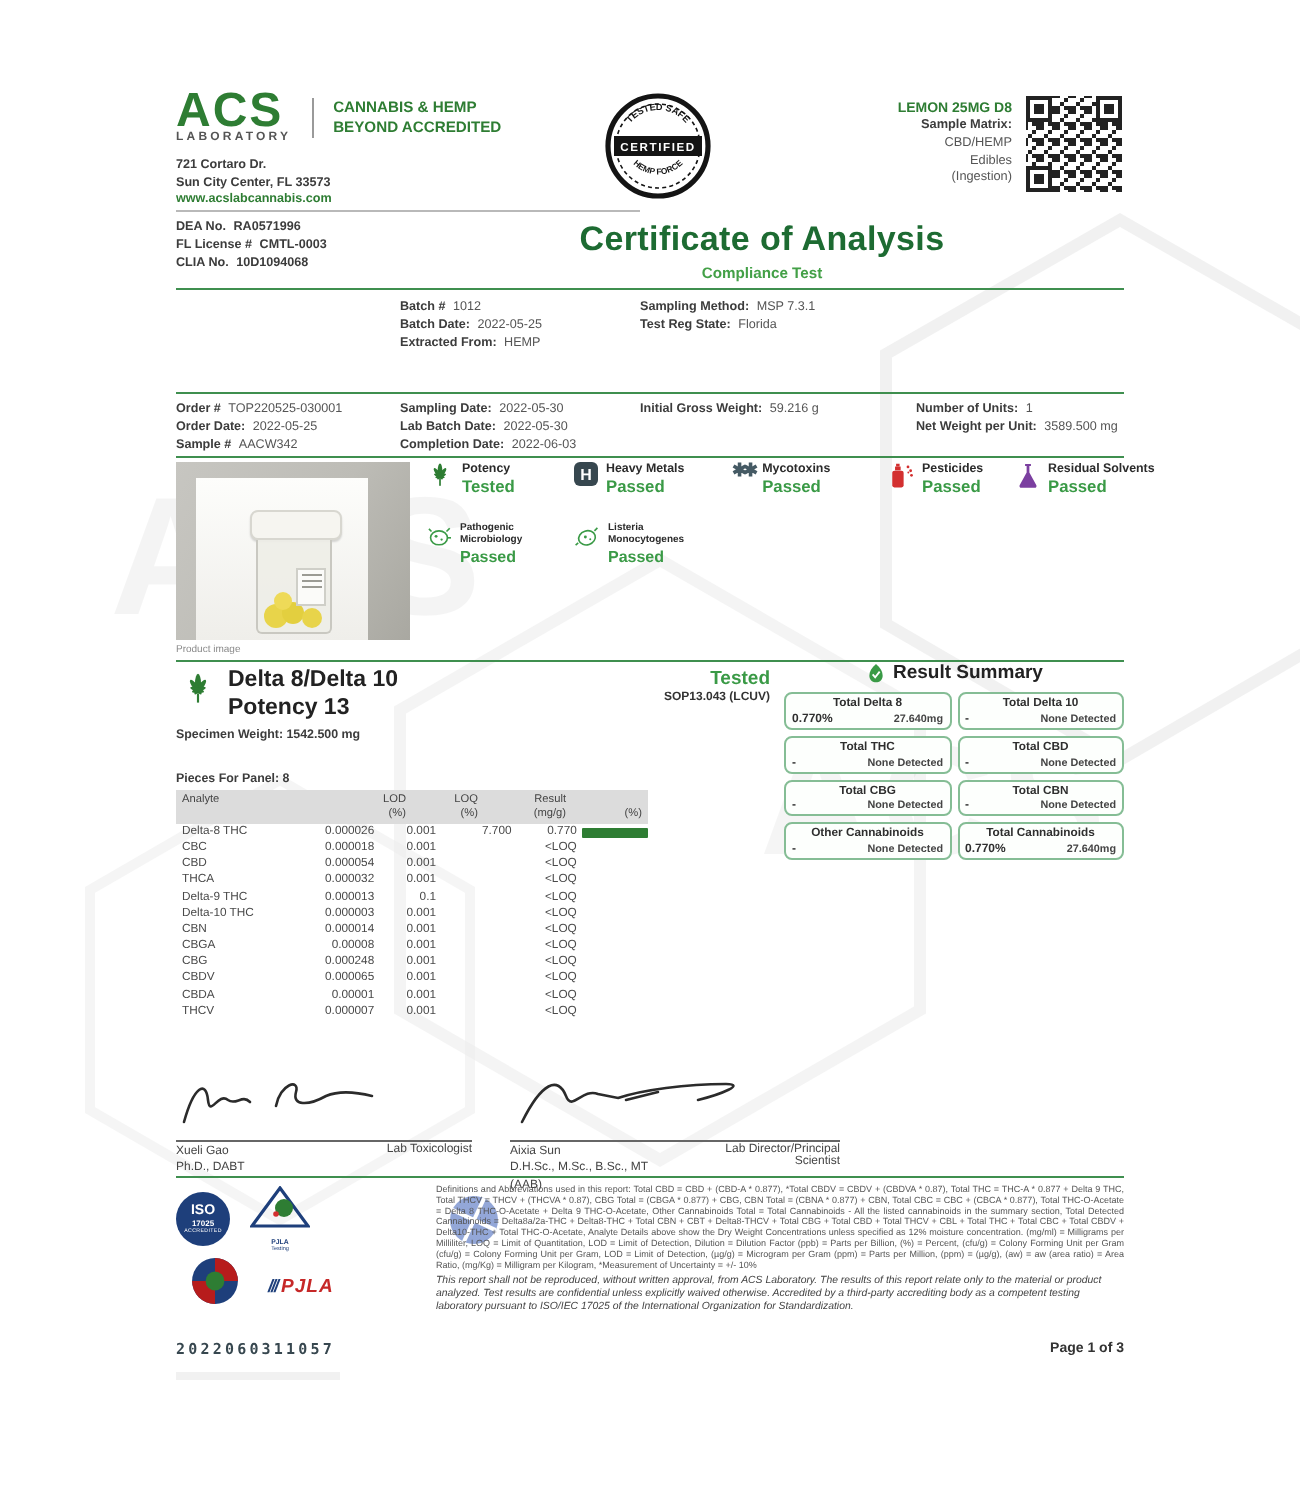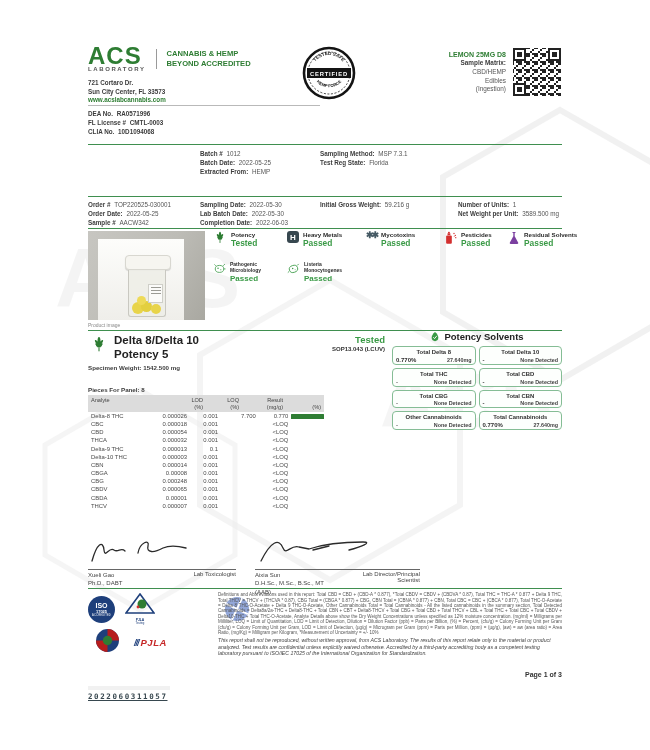--- a/index.html
+++ b/index.html
@@ -202,20 +202,24 @@
         <rect x="36" y="1" width="13" height="13" fill="#222"></rect>
           <rect x="38" y="3" width="9" height="9" fill="#fff"></rect>
           <rect x="40" y="5" width="5" height="5" fill="#222"></rect>
         <rect x="1" y="36" width="13" height="13" fill="#222"></rect>
           <rect x="3" y="38" width="9" height="9" fill="#fff"></rect>
           <rect x="5" y="40" width="5" height="5" fill="#222"></rect>
       </g>
     </svg>
   </div>
 
+  <div class="abs" style="left:255px;top:110px;width:252px;text-align:center;">
+    <div class="coa-title">Certificate of Analysis</div>
+    <div class="coa-sub">Compliance Test</div>
+  </div>
 
   <div class="abs green-rule" style="left:88px;top:144px;width:474px;"></div>
 
   <div class="abs" style="left:200px;top:149px;">
       <div class="kv">
       <span class="k">Batch #</span>
       <span class="v">1012</span>
     </div>
       <div class="kv">
       <span class="k">Batch Date:</span>
@@ -403,35 +407,35 @@
       <ellipse cx="10" cy="8" rx="1.5" ry="5" transform="rotate(38 10 10)"></ellipse>
       <ellipse cx="10" cy="8" rx="1.5" ry="5" transform="rotate(-38 10 10)"></ellipse>
       <ellipse cx="10" cy="9.5" rx="1.2" ry="4" transform="rotate(72 10 10)"></ellipse>
       <ellipse cx="10" cy="9.5" rx="1.2" ry="4" transform="rotate(-72 10 10)"></ellipse>
       <rect x="9.4" y="12" width="1.2" height="5"></rect>
         </g>
     </svg>
   </div>
   <div class="abs sec-title" style="left:114px;top:334px;">
     <div>Delta 8/Delta 10</div>
-    <div>Potency 5</div>
+    <div>Potency 13</div>
   </div>
   <div class="abs" style="left:270px;top:335px;width:115px;text-align:right;">
     <div class="tested-big">Tested</div>
     <div class="sop">SOP13.043 (LCUV)</div>
   </div>
   <div class="abs spec-weight" style="left:88px;top:364px;">Specimen Weight: 1542.500 mg</div>
 
   <div class="abs" style="left:392px;top:331px;width:170px;">
     <div class="psum-title">
       <svg width="10" height="10" viewBox="0 0 12 12">
         <path d="M6,0 C8.5,2 10,4.5 10,7 C10,9.5 8,11 6,11 C4,11 2,9.5 2,7 C2,4.5 3.5,2 6,0 z" fill="#3a9a46"></path>
         <path d="M4,6.2 L5.5,8 L8.2,4.6" fill="none" stroke="#fff" stroke-width="1.1"></path>
       </svg>
-      <span>Potency Solvents</span>
+      <span>Result Summary</span>
     </div>
     <div class="pgrid">
         <div class="pcard">
         <div class="pcard-title">Total Delta 8</div>
         <div class="pcard-vals">
           <span class="pl">0.770%</span>
           <span class="pr">27.640mg</span>
         </div>
       </div>
         <div class="pcard">
@@ -670,17 +674,17 @@
     </div>
   </div>
 
   <div class="abs fineprint-wrap" style="left:218px;top:592px;width:344px;height:43px;">
     <div class="fineprint-inner">Definitions and Abbreviations used in this report: Total CBD = CBD + (CBD-A * 0.877), *Total CBDV = CBDV + (CBDVA * 0.87), Total THC = THC-A * 0.877 + Delta 9 THC, Total THCV = THCV + (THCVA * 0.87), CBG Total = (CBGA * 0.877) + CBG, CBN Total = (CBNA * 0.877) + CBN, Total CBC = CBC + (CBCA * 0.877), Total THC-O-Acetate = Delta 8 THC-O-Acetate + Delta 9 THC-O-Acetate, Other Cannabinoids Total = Total Cannabinoids - All the listed cannabinoids in the summary section, Total Detected Cannabinoids = Delta8a/2a-THC + Delta8-THC + Total CBN + CBT + Delta8-THCV + Total CBG + Total CBD + Total THCV + CBL + Total THC + Total CBC + Total CBDV + Delta10-THC + Total THC-O-Acetate, Analyte Details above show the Dry Weight Concentrations unless specified as 12% moisture concentration. (mg/ml) = Milligrams per Milliliter, LOQ = Limit of Quantitation, LOD = Limit of Detection, Dilution = Dilution Factor (ppb) = Parts per Billion, (%) = Percent, (cfu/g) = Colony Forming Unit per Gram (cfu/g) = Colony Forming Unit per Gram, LOD = Limit of Detection, (µg/g) = Microgram per Gram (ppm) = Parts per Million, (ppm) = (µg/g), (aw) = aw (area ratio) = Area Ratio, (mg/Kg) = Milligram per Kilogram, *Measurement of Uncertainty = +/- 10%</div>
   </div>
   <div class="abs fineprint-wrap" style="left:218px;top:637px;width:344px;height:24px;">
     <div class="disclaimer-inner">This report shall not be reproduced, without written approval, from ACS Laboratory. The results of this report relate only to the material or product analyzed. Test results are confidential unless explicitly waived otherwise. Accredited by a third-party accrediting body as a competent testing laboratory pursuant to ISO/IEC 17025 of the International Organization for Standardization.</div>
   </div>
 
-  <div class="abs barcode-num" style="left:88px;top:692px;text-decoration:underline;">2022060311057</div>
+  <div class="abs barcode-num" style="left:88px;top:670px;">2022060311057</div>
   <div class="abs" style="left:88px;top:686px;width:82px;height:4px;background:#f1f1f1;"></div>
   <div class="abs page-num" style="left:462px;top:671px;width:100px;">Page 1 of 3</div>
 
 </div>
 
 </body></html>

